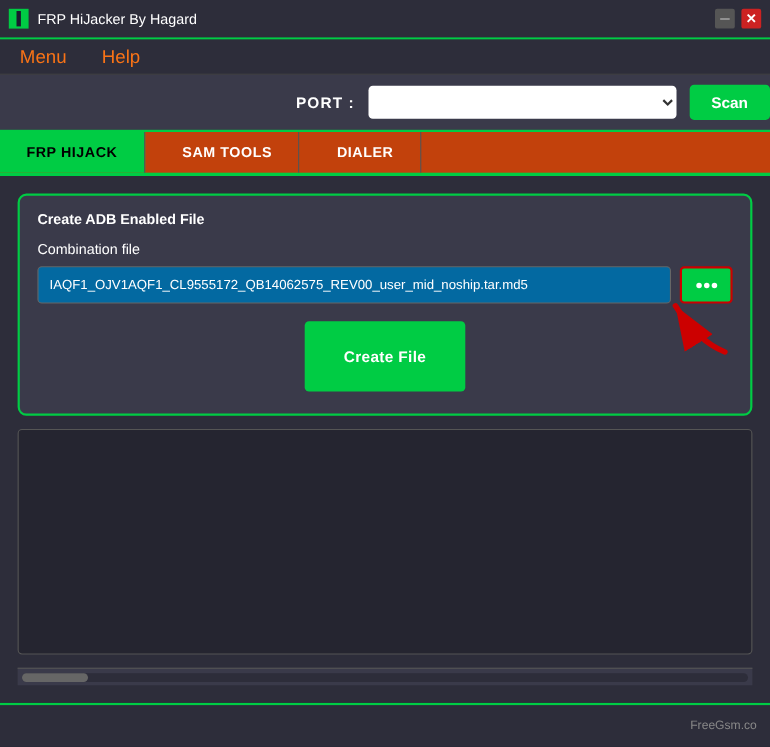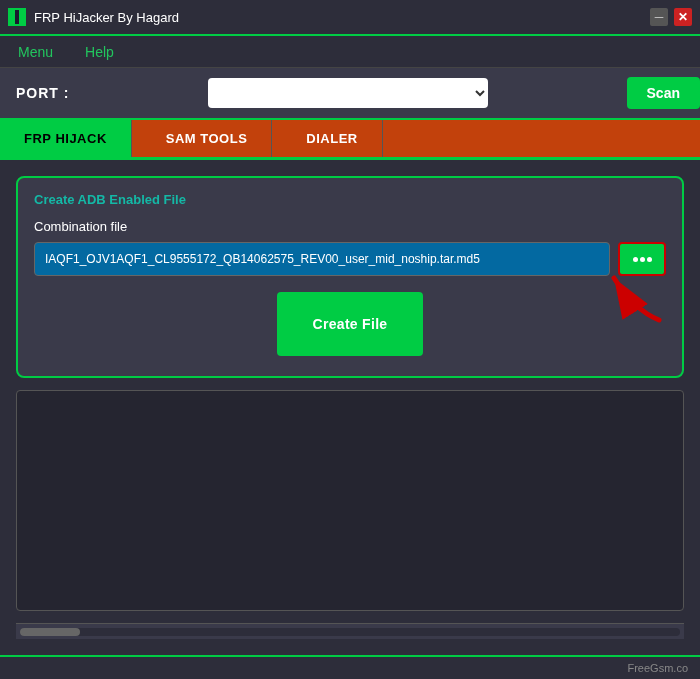--- a/index.html
+++ b/index.html
@@ -71,34 +71,34 @@
       background: #2d2d3a;
       height: 32px;
       display: flex;
       align-items: center;
       padding: 0 12px;
       gap: 20px;
       flex-shrink: 0;
       border-bottom: 1px solid #444;
     }
     .menu-item {
-      color: #22c55e;
-      font-size: 14px;
+      color: #f97316;
+      font-size: 17px;
       cursor: pointer;
       padding: 4px 6px;
       border-radius: 3px;
     }
 
     
     .port-bar {
       background: #3a3a4a;
       height: 52px;
       display: flex;
       align-items: center;
-      justify-content: space-between;
+      justify-content: flex-end;
       gap: 12px;
       flex-shrink: 0;
       border-bottom: 2px solid #00cc44;
       padding-left: 16px;
     }
     .port-label {
       color: #ffffff;
       font-size: 14px;
       font-weight: bold;
       letter-spacing: 1px;
@@ -165,21 +165,21 @@
     }
 
     
     .adb-card {
       background: #3a3a4a;
       border: 2px solid #00cc44;
       border-radius: 8px;
       padding: 14px 16px 20px;
     }
     .card-title {
-      color: #14b8a6;
+      color: #ffffff;
       font-size: 13px;
       font-weight: bold;
       margin-bottom: 12px;
     }
     .combo-label {
       color: #ffffff;
       font-size: 13px;
       margin-bottom: 8px;
     }
     .file-row {
@@ -270,21 +270,21 @@
       left: 0;
       width: 60px;
       height: 8px;
       background: #666;
       border-radius: 4px;
     }
 
     
     .footer {
       background: #2d2d3a;
-      height: 24px;
+      height: 40px;
       display: flex;
       align-items: center;
       justify-content: flex-end;
       padding: 0 12px;
       border-top: 2px solid #00cc44;
       flex-shrink: 0;
     }
     .footer-text {
       color: #888;
       font-size: 11px;

